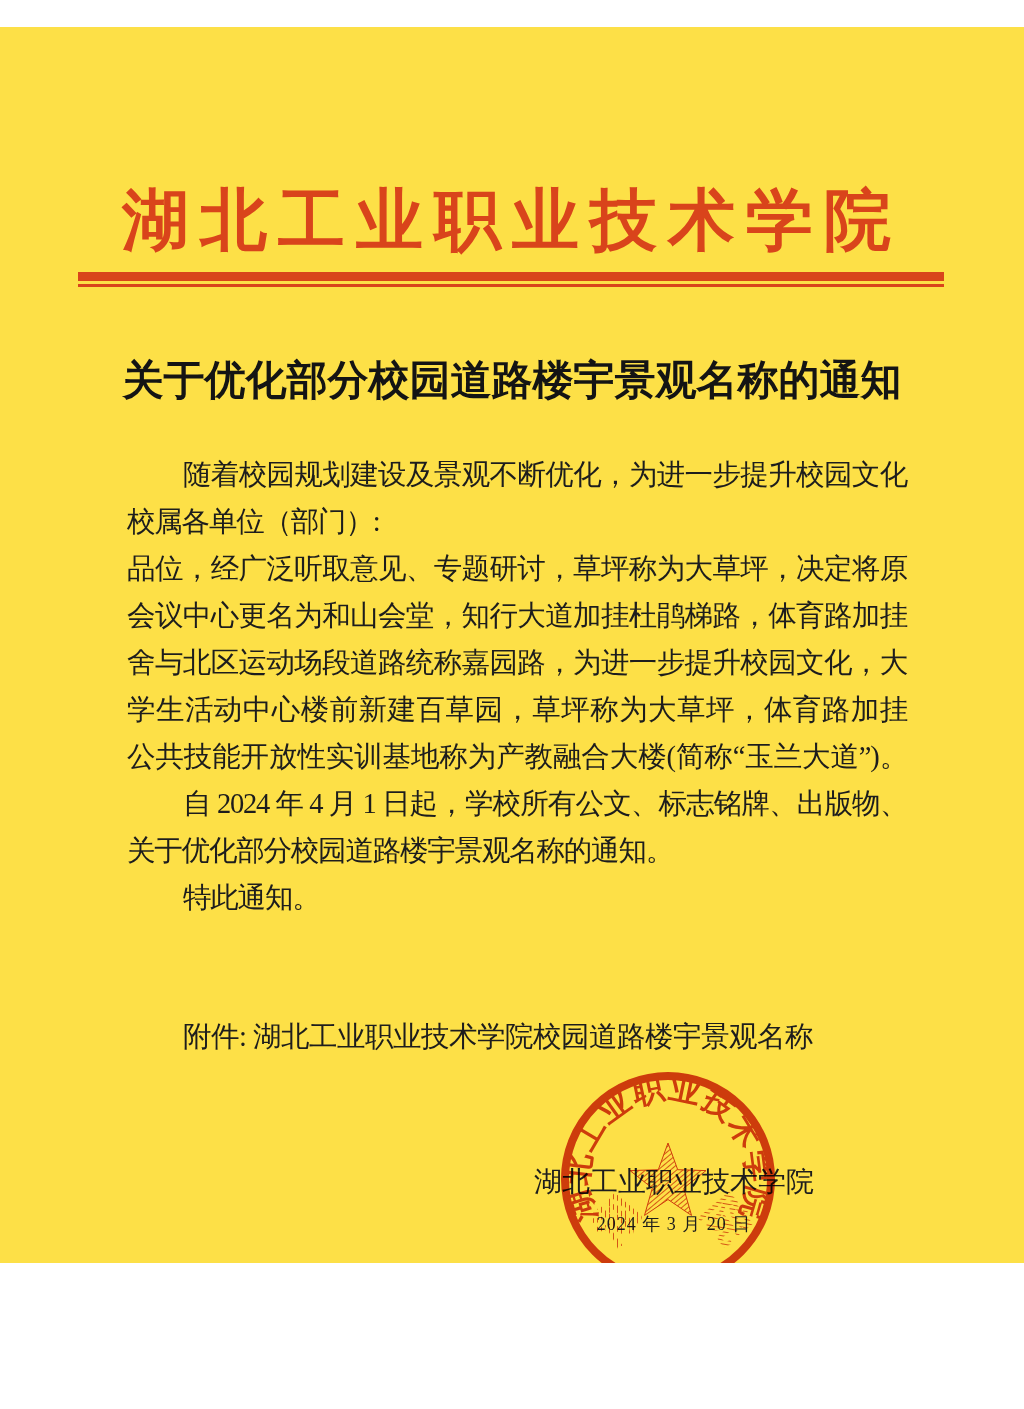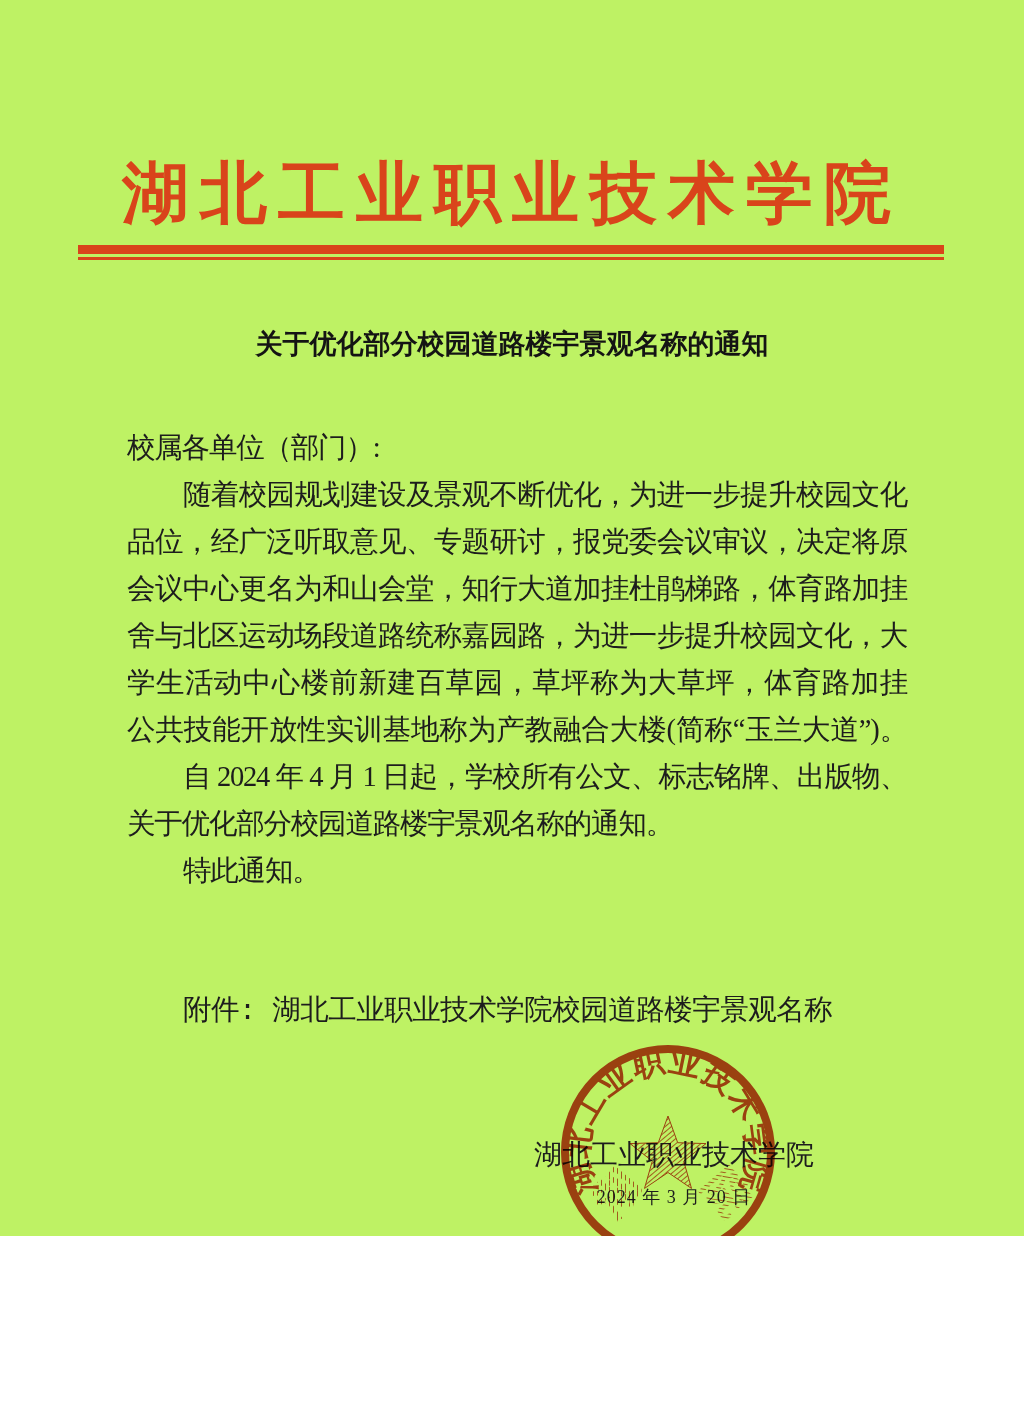--- a/index.html
+++ b/index.html
@@ -4,59 +4,60 @@
 <style>
   :root{
     --accent:#d9441b;
     --seal:#cc3517;
     --ink:#1d1d1d;
   }
   html,body{margin:0;padding:0;background:#ffffff;}
   .page{
     position:relative;
     width:1024px;height:1236px;
-    background:#bef264;
+    background:#fde047;
     font-family:"Liberation Serif","DejaVu Serif",serif;
     color:var(--ink);
     overflow:hidden;
+    margin-top:27px;
   }
   
   .letterhead{
     position:absolute;top:148px;left:0;width:100%;
     text-align:center;
     font-size:67px;font-weight:bold;
     color:var(--accent);
     letter-spacing:11px;
     white-space:nowrap;
   }
   .rule-top{position:absolute;top:245px;left:78px;width:866px;}
   .rule-top .bar-thick{height:9px;background:var(--accent);}
   .rule-top .bar-gap{height:3px;}
   .rule-top .bar-thin{height:3px;background:var(--accent);}
   
   .doc-title{
     position:absolute;top:326px;left:0;width:100%;
     margin:0;text-align:center;
-    font-size:27px;font-weight:bold;color:#141414;
+    font-size:41px;font-weight:bold;color:#141414;
     white-space:nowrap;
   }
   
   .body-block{
     position:absolute;top:424px;left:127px;width:780px;
     font-size:28.5px;line-height:47px;
     color:var(--ink);
   }
   .bline{letter-spacing:-1.2px;height:47px;white-space:nowrap;}
   .bline.ju{text-align:justify;text-align-last:justify;white-space:normal;}
   .bline.ind{text-indent:56px;}
   
   .attachment{
     position:absolute;top:991px;left:127px;width:780px;
     font-size:28.5px;letter-spacing:-0.5px;
-    text-indent:56px;color:var(--ink);white-space:nowrap;font-family:Liberation Mono, monospace;
+    text-indent:56px;color:var(--ink);white-space:nowrap;
   }
   
   .signature-name{
     position:absolute;top:1136px;left:524px;width:300px;
     text-align:center;font-size:28px;color:var(--ink);white-space:nowrap;
   }
   .signature-date{
     position:absolute;top:1185px;left:524px;width:300px;
     text-align:center;font-size:18px;letter-spacing:1px;
     color:var(--ink);white-space:nowrap;
@@ -82,23 +83,23 @@
 
   <div class="rule-top">
     <div class="bar-thick"></div>
     <div class="bar-gap"></div>
     <div class="bar-thin"></div>
   </div>
 
   <h1 class="doc-title">关于优化部分校园道路楼宇景观名称的通知</h1>
 
   <div class="body-block">
+    <div class="bline ju ind">随着校园规划建设及景观不断优化，为进一步提升校园文化</div>
     <div class="bline">校属各单位（部门）:</div>
-    <div class="bline ju ind">随着校园规划建设及景观不断优化，为进一步提升校园文化</div>
-    <div class="bline ju">品位，经广泛听取意见、专题研讨，报党委会议审议，决定将原</div>
+    <div class="bline ju">品位，经广泛听取意见、专题研讨，草坪称为大草坪，决定将原</div>
     <div class="bline ju">会议中心更名为和山会堂，知行大道加挂杜鹃梯路，体育路加挂</div>
     <div class="bline ju">舍与北区运动场段道路统称嘉园路，为进一步提升校园文化，大</div>
     <div class="bline ju">学生活动中心楼前新建百草园，草坪称为大草坪，体育路加挂</div>
     <div class="bline ju">公共技能开放性实训基地称为产教融合大楼(简称“玉兰大道”)。</div>
     <div class="bline ju ind">自 2024 年 4 月 1 日起，学校所有公文、标志铭牌、出版物、</div>
     <div class="bline">关于优化部分校园道路楼宇景观名称的通知。</div>
     <div class="bline ind">特此通知。</div>
   </div>
 
   <div class="attachment">附件: 湖北工业职业技术学院校园道路楼宇景观名称</div>

